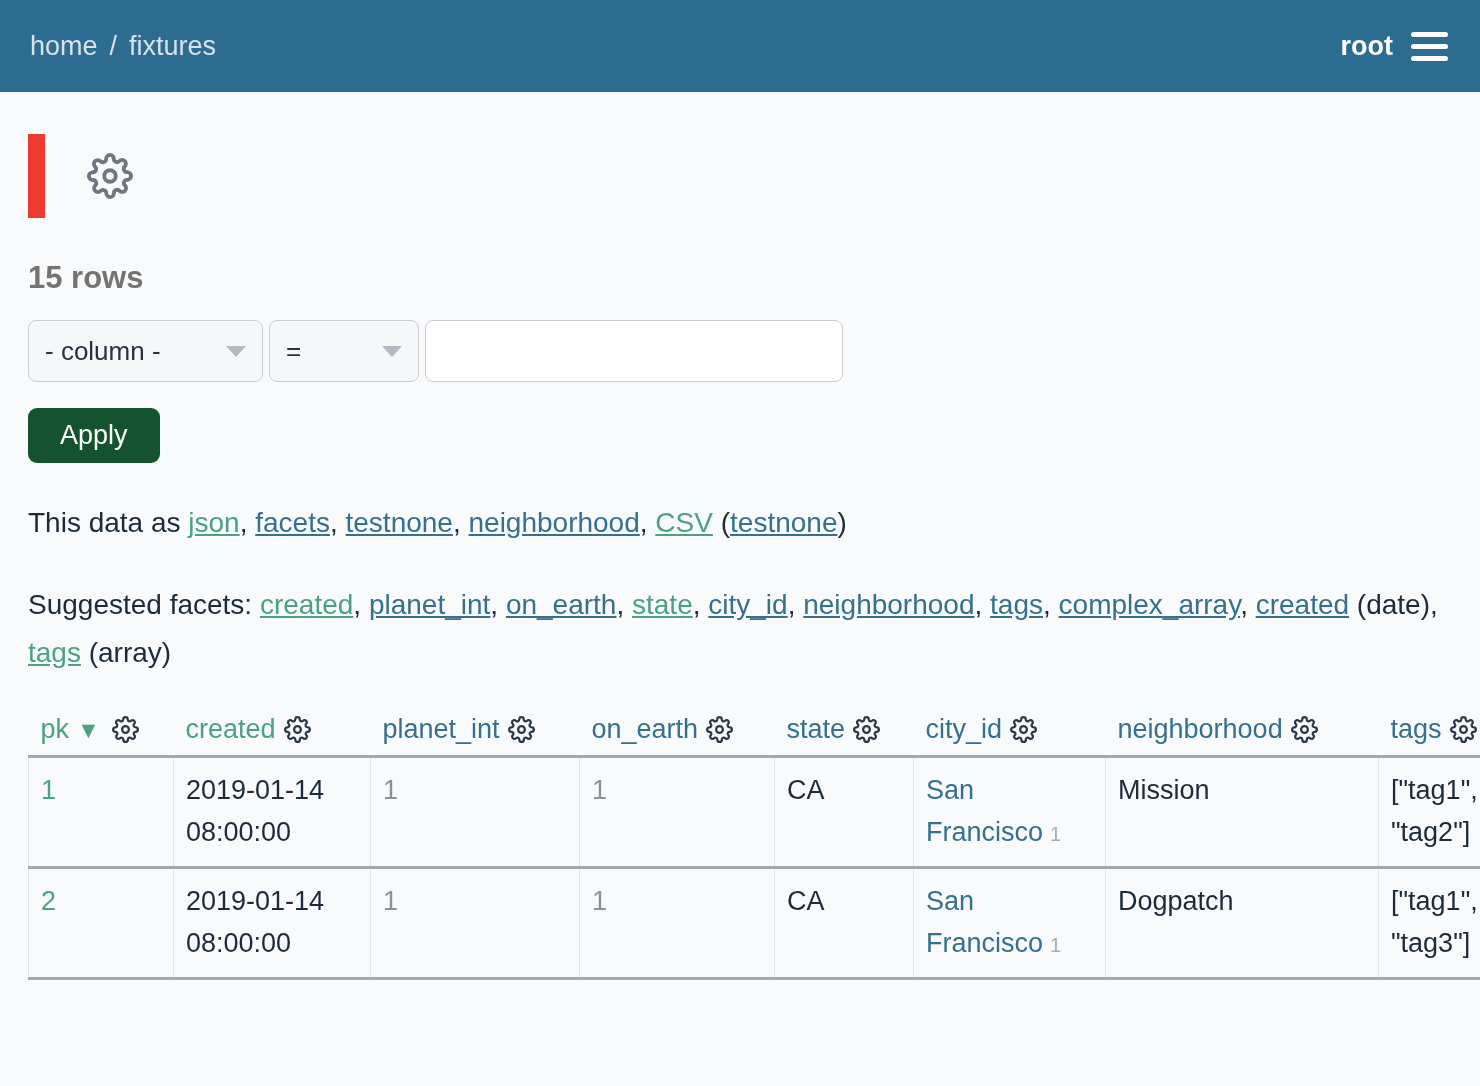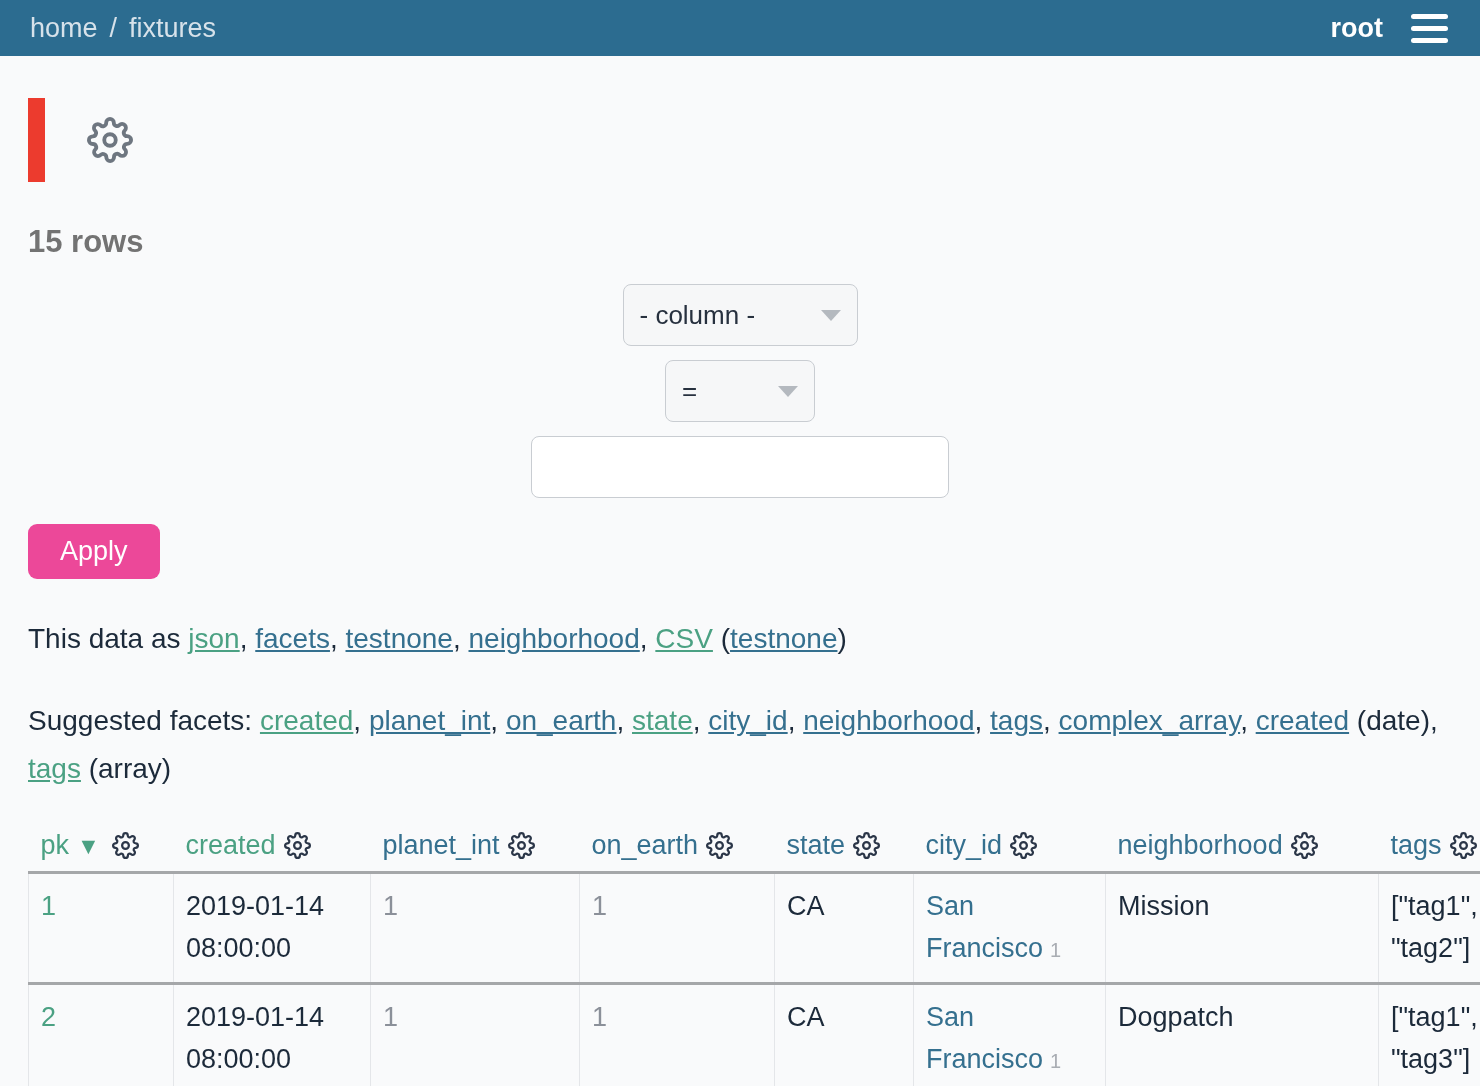--- a/index.html
+++ b/index.html
@@ -5,27 +5,27 @@
   * { box-sizing: border-box; }
   html, body { margin: 0; padding: 0; }
   body {
     width: 1480px; height: 1086px; overflow: hidden;
     background: #f9fafb;
     font-family: "Liberation Sans", "DejaVu Sans", sans-serif;
     color: #1e2b3a;
   }
   
   .navbar {
-    height: 56px; background: #2c6c90;
+    height: 92px; background: #2c6c90;
     display: flex; align-items: center; justify-content: space-between;
     padding: 0 30px;
   }
   .crumbs { display: flex; align-items: center; gap: 12px; font-size: 27px; color: #d7e2ea; }
   .crumbs a { color: #d7e2ea; text-decoration: none; cursor: pointer; }
-  .nav-right { display: flex; align-items: center; gap: 26px; }
+  .nav-right { display: flex; align-items: center; gap: 16px; }
   .nav-user { color: #ffffff; font-weight: bold; font-size: 27px; }
   .burger { cursor: pointer; padding: 4px 2px; }
   .burger span { display: block; width: 37px; height: 5px; background: #fff; border-radius: 3px; }
   .burger span + span { margin-top: 7px; }
 
   .content { padding: 0 28px; }
 
   
   .title-row { margin-top: 42px; display: flex; align-items: center; }
   .red-bar { width: 17px; height: 84px; background: #ec3b2e; margin-right: 20px; flex: 0 0 auto; }
@@ -35,36 +35,36 @@
 
   
   .meta { margin-top: 34px; font-size: 28px; color: #1c2a3a; }
   a.green { color: #4ba183; }
   a.blue  { color: #35708f; }
   .meta a, .export-line a, .facets-line a, .sql-link { text-decoration: underline; cursor: pointer; }
 
   h2 { font-size: 31px; margin: 42px 0 0; color: #737373; }
 
   
-  .filter-row { margin-top: 24px; display: flex; gap: 14px; align-items: center; flex-direction: column; }
+  .filter-row { margin-top: 24px; display: flex; gap: 6px; align-items: flex-end; }
   .select {
     height: 62px; border: 1px solid #c9cdd2; border-radius: 8px; background: #f6f7f8;
     display: flex; align-items: center; justify-content: space-between;
     padding: 0 16px; font-size: 26px; color: #27313f; cursor: pointer;
   }
   .select-col { width: 235px; }
   .select-op  { width: 150px; }
   .caret { width: 0; height: 0; border-left: 10px solid transparent; border-right: 10px solid transparent; border-top: 11px solid #b4b9bf; }
   .filter-input {
     width: 418px; height: 62px; border: 1px solid #c9cdd2; border-radius: 8px;
     background: #fff; font-size: 26px; padding: 0 14px;
     font-family: "Liberation Sans", "DejaVu Sans", sans-serif;
   }
   .apply-btn {
-    margin-top: 26px; padding: 12px 32px; background: #ec4899; color: #fff;
+    margin-top: 26px; padding: 12px 32px; background: #14532d; color: #fff;
     font-size: 27px; border: none; border-radius: 9px; cursor: pointer;
     font-family: "Liberation Sans", "DejaVu Sans", sans-serif;
   }
 
   .sql-row { margin-top: 38px; font-size: 29px; }
   .pencil { color: #4ba183; font-size: 30px; margin-right: 10px; }
   .sql-link { color: #4ba183; font-size: 29px; }
 
   .export-line { margin-top: 44px; font-size: 28px; color: #1c2a3a; }
   .facets-line { margin-top: 42px; font-size: 28px; color: #1c2a3a; line-height: 1.7; max-width: 1424px; }

